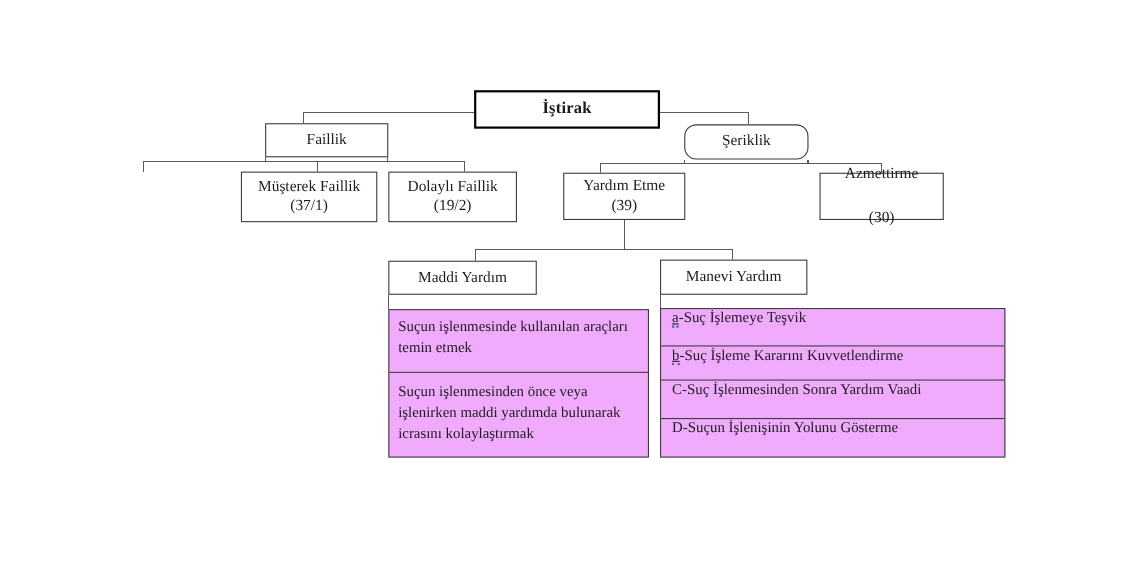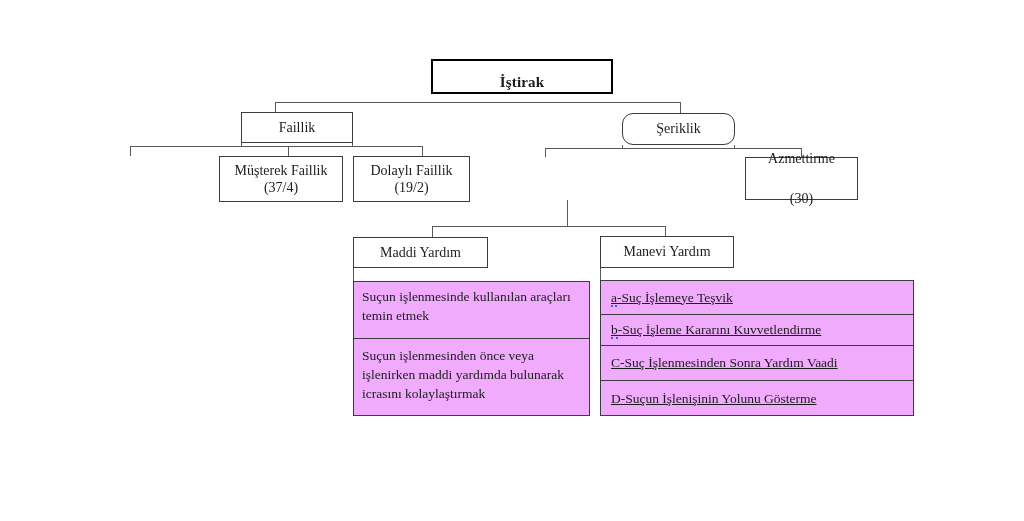--- a/index.html
+++ b/index.html
@@ -14,21 +14,21 @@
     position:absolute; box-sizing:border-box; background:#ffffff;
     border:1px solid #3d3d3d;
     display:flex; flex-direction:column; align-items:center; justify-content:center;
     text-align:center; font-size:14px; line-height:1.25;
   }
   .node.title { border:2.5px solid #000000; font-weight:bold; font-size:15px; letter-spacing:0.2px; }
   .node .sub { font-size:14px; }
   .listbox { position:absolute; box-sizing:border-box; background:#f0abfc; border:1px solid #3d3d3d; font-size:13.5px; }
   .cell { box-sizing:border-box; padding:6px 10px 0 8px; line-height:1.4; }
   .cell + .cell { border-top:1px solid #3d3d3d; }
-  .row { box-sizing:border-box; display:flex; align-items:center; padding-left:10px;text-decoration:underline; }
+  .row { box-sizing:border-box; display:flex; align-items:flex-start; padding-left:10px; }
   .row + .row { border-top:1px solid #3d3d3d; }
   .u {
     text-decoration:underline; text-decoration-color:#1c1c1c;
     border-bottom:2px dotted #3a5fd9;
   }
 </style>
 </head>
 <body>
 
 <div class="canvas">
@@ -54,43 +54,47 @@
 
     <path d="M567.5 200 V226"></path>
     <path d="M432 226.5 H666"></path>
     <path d="M432.5 226 V237"></path>
     <path d="M665.5 226 V236"></path>
 
     <path d="M353.5 268 V281"></path>
     <path d="M600.5 268 V280"></path>
   </svg>
 
-  <div class="node title" style="left:431px; top:59px; width:182px; height:35px;justify-content:flex-end;">
+  <div class="node title" style="left:431px; top:82px; width:169px; height:35px;">
     <span>İştirak</span>
   </div>
 
   <div class="node" style="left:241px; top:112px; width:112px; height:31px;">
     <span>Faillik</span>
   </div>
 
   <div class="node" style="left:622px; top:113px; width:113px; height:32px;border-radius:11px;">
     <span>Şeriklik</span>
   </div>
 
 
   <div class="node" style="left:219px; top:156px; width:124px; height:46px;">
     <span>Müşterek Faillik</span>
-    <span class="sub">(37/4)</span>
+    <span class="sub">(37/1)</span>
   </div>
 
   <div class="node" style="left:353px; top:156px; width:117px; height:46px;">
     <span>Dolaylı Faillik</span>
     <span class="sub">(19/2)</span>
   </div>
 
+  <div class="node" style="left:512px; top:157px; width:111px; height:43px;">
+    <span>Yardım Etme</span>
+    <span class="sub">(39)</span>
+  </div>
 
   <div class="node" style="left:745px; top:157px; width:113px; height:43px;gap:22px;">
     <span>Azmettirme</span>
     <span class="sub">(30)</span>
   </div>
 
   <div class="node" style="left:600px; top:236px; width:134px; height:32px;">
     <span>Manevi Yardım</span>
   </div>
 

